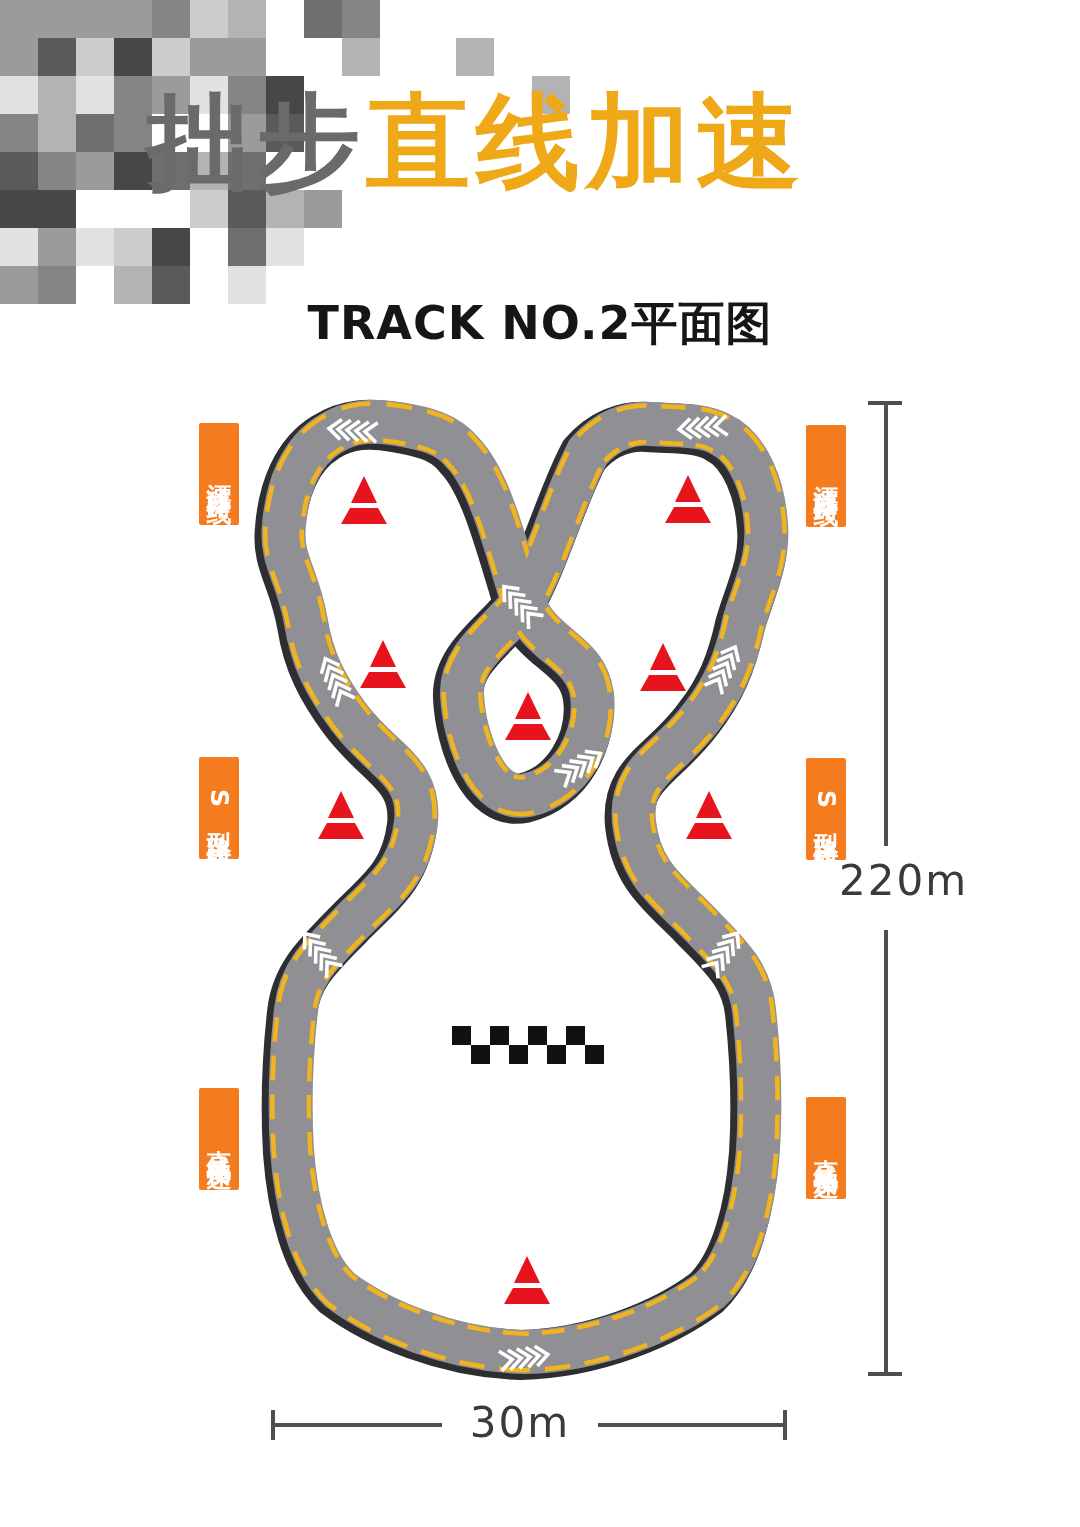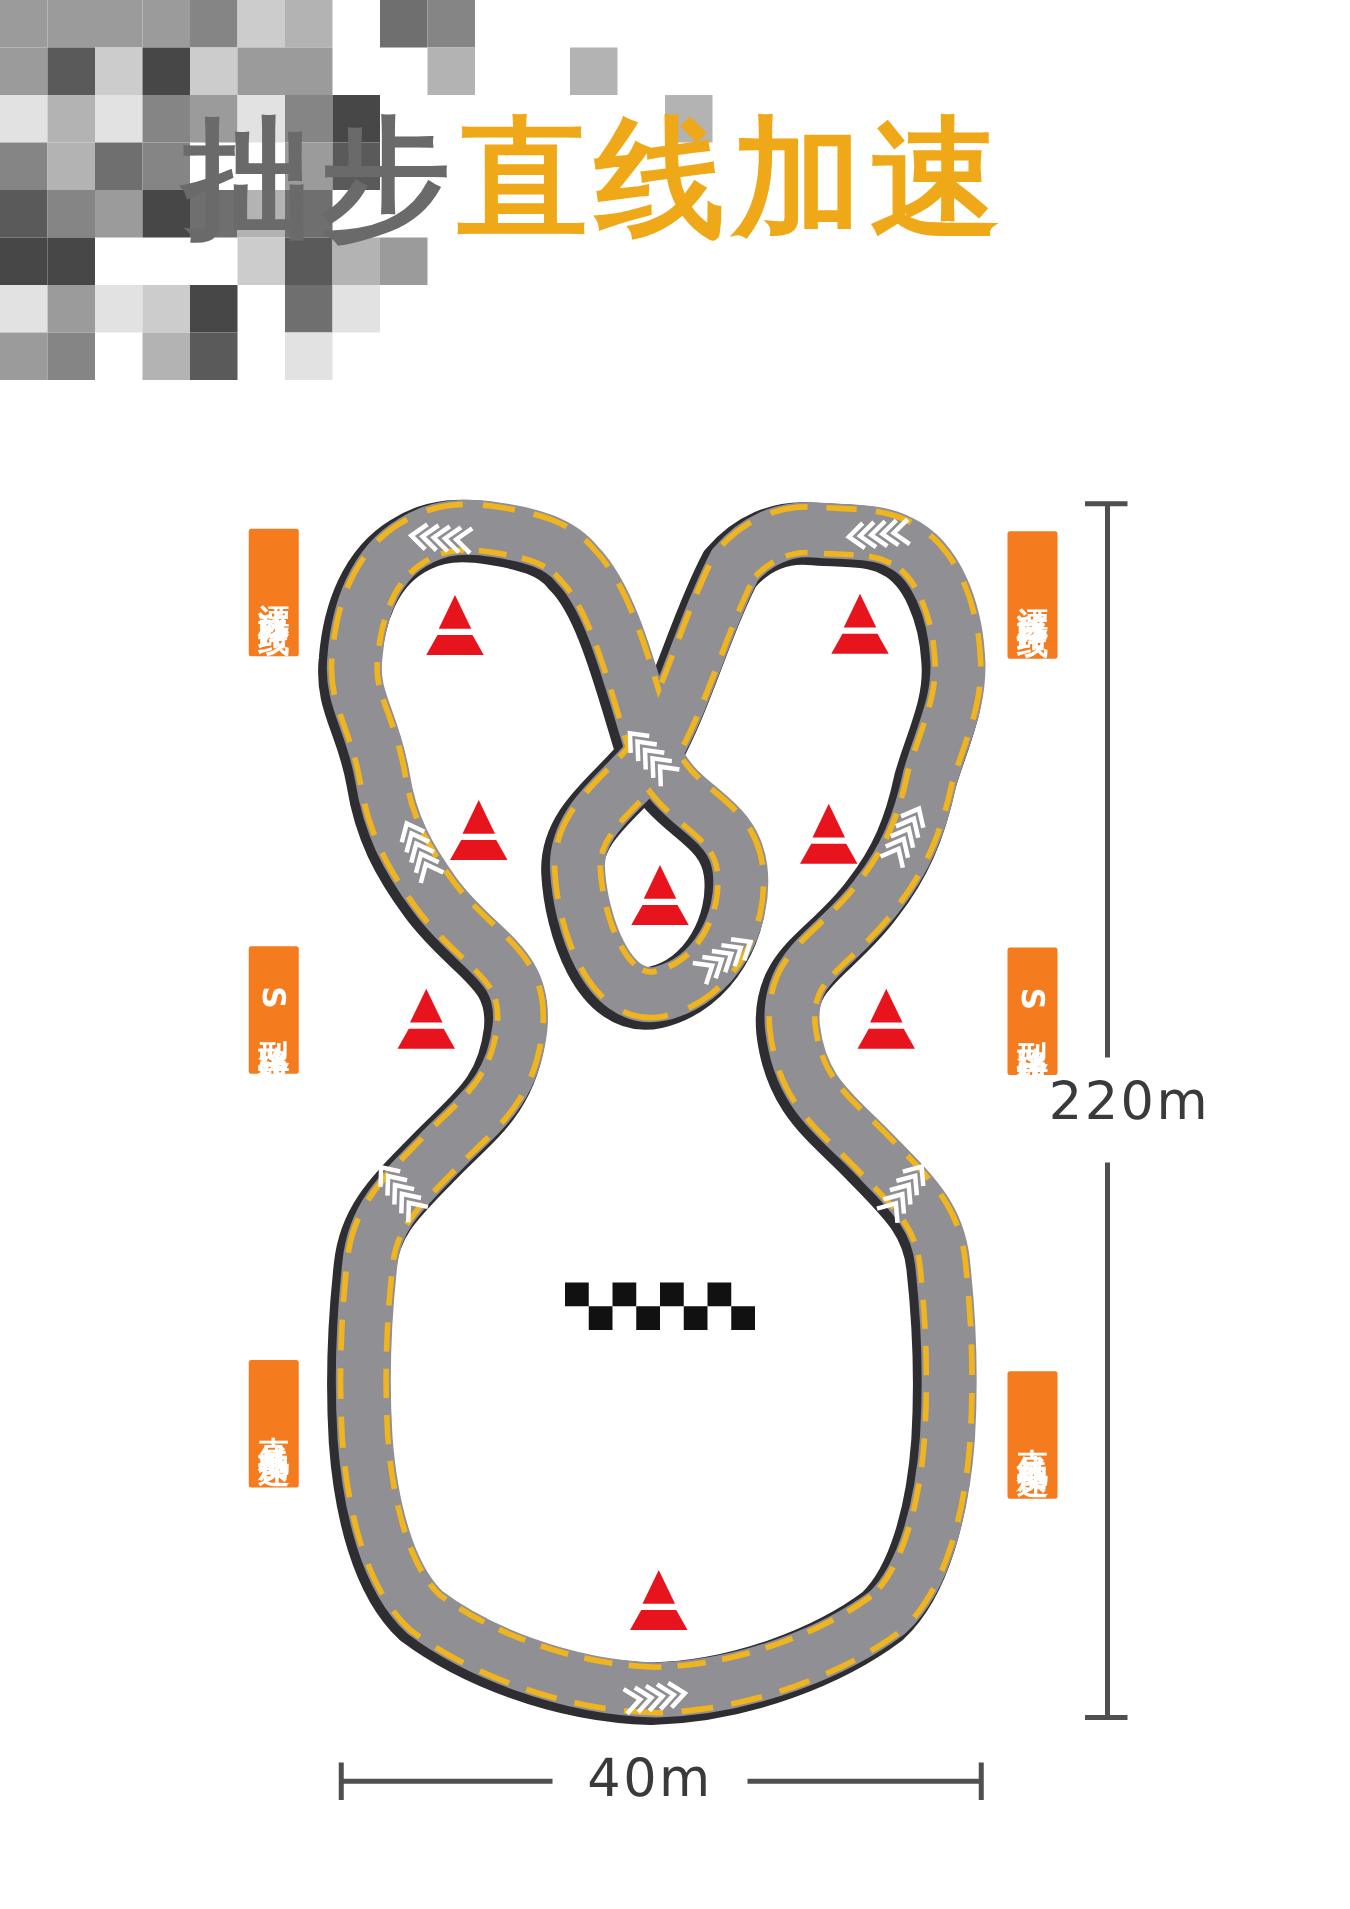--- a/index.html
+++ b/index.html
@@ -98,20 +98,21 @@
       <div class="mcell" style="left: 38px; top: 266px; background: rgb(133, 133, 133);"></div>
       <div class="mcell" style="left: 114px; top: 266px; background: rgb(179, 179, 179);"></div>
       <div class="mcell" style="left: 152px; top: 266px; background: rgb(90, 90, 90);"></div>
       <div class="mcell" style="left: 228px; top: 266px; background: rgb(226, 226, 226);"></div>
     </div>
 
   <div id="title">
     <span class="t-gray">拙步</span><span class="t-accent">直线加速</span>
   </div>
 
+  <div id="subtitle">TRACK NO.2平面图</div>
 
   <svg id="tracksvg" width="1080" height="1527" viewBox="0 0 1080 1527">
     <g>
       <path id="p-casing" fill="none" stroke="#2d2d32" stroke-width="50" transform="translate(-4,3)" d="M 525,1352 C 450,1350 380,1320 340,1290 C 310,1262 296,1205 292,1150 C 289,1100 291,1055 296,1010 C 300,972 322,953 352,922 C 382,891 410,874 416,822 C 421,770 382,762 348,716 C 326,686 312,660 306,622 C 298,575 280,560 284,525 C 287,488 300,452 330,434 C 352,420 375,420 398,424 C 424,428 448,434 462,452 C 490,480 505,545 523,602 C 541,648 586,650 592,695 C 597,737 572,785 528,795 C 486,804 464,737 462,695 C 460,655 501,632 523,602 C 548,560 565,495 588,452 C 605,432 628,422 652,424 C 678,426 702,424 720,434 C 750,448 764,490 766,525 C 769,560 754,588 744,622 C 736,660 724,688 702,716 C 668,762 629,770 634,822 C 640,874 668,891 698,922 C 728,953 750,972 754,1010 C 759,1055 761,1100 758,1150 C 754,1205 740,1262 710,1290 C 670,1320 600,1350 525,1352 Z"></path>
       <path id="p-road" fill="none" stroke="#909094" stroke-width="44" d="M 525,1352 C 450,1350 380,1320 340,1290 C 310,1262 296,1205 292,1150 C 289,1100 291,1055 296,1010 C 300,972 322,953 352,922 C 382,891 410,874 416,822 C 421,770 382,762 348,716 C 326,686 312,660 306,622 C 298,575 280,560 284,525 C 287,488 300,452 330,434 C 352,420 375,420 398,424 C 424,428 448,434 462,452 C 490,480 505,545 523,602 C 541,648 586,650 592,695 C 597,737 572,785 528,795 C 486,804 464,737 462,695 C 460,655 501,632 523,602 C 548,560 565,495 588,452 C 605,432 628,422 652,424 C 678,426 702,424 720,434 C 750,448 764,490 766,525 C 769,560 754,588 744,622 C 736,660 724,688 702,716 C 668,762 629,770 634,822 C 640,874 668,891 698,922 C 728,953 750,972 754,1010 C 759,1055 761,1100 758,1150 C 754,1205 740,1262 710,1290 C 670,1320 600,1350 525,1352 Z"></path>
       <path id="p-dash" fill="none" stroke="#f0b41f" stroke-width="41" stroke-dasharray="24 14" d="M 525,1352 C 450,1350 380,1320 340,1290 C 310,1262 296,1205 292,1150 C 289,1100 291,1055 296,1010 C 300,972 322,953 352,922 C 382,891 410,874 416,822 C 421,770 382,762 348,716 C 326,686 312,660 306,622 C 298,575 280,560 284,525 C 287,488 300,452 330,434 C 352,420 375,420 398,424 C 424,428 448,434 462,452 C 490,480 505,545 523,602 C 541,648 586,650 592,695 C 597,737 572,785 528,795 C 486,804 464,737 462,695 C 460,655 501,632 523,602 C 548,560 565,495 588,452 C 605,432 628,422 652,424 C 678,426 702,424 720,434 C 750,448 764,490 766,525 C 769,560 754,588 744,622 C 736,660 724,688 702,716 C 668,762 629,770 634,822 C 640,874 668,891 698,922 C 728,953 750,972 754,1010 C 759,1055 761,1100 758,1150 C 754,1205 740,1262 710,1290 C 670,1320 600,1350 525,1352 Z"></path>
       <path id="p-inner" fill="none" stroke="#909094" stroke-width="32" d="M 525,1352 C 450,1350 380,1320 340,1290 C 310,1262 296,1205 292,1150 C 289,1100 291,1055 296,1010 C 300,972 322,953 352,922 C 382,891 410,874 416,822 C 421,770 382,762 348,716 C 326,686 312,660 306,622 C 298,575 280,560 284,525 C 287,488 300,452 330,434 C 352,420 375,420 398,424 C 424,428 448,434 462,452 C 490,480 505,545 523,602 C 541,648 586,650 592,695 C 597,737 572,785 528,795 C 486,804 464,737 462,695 C 460,655 501,632 523,602 C 548,560 565,495 588,452 C 605,432 628,422 652,424 C 678,426 702,424 720,434 C 750,448 764,490 766,525 C 769,560 754,588 744,622 C 736,660 724,688 702,716 C 668,762 629,770 634,822 C 640,874 668,891 698,922 C 728,953 750,972 754,1010 C 759,1055 761,1100 758,1150 C 754,1205 740,1262 710,1290 C 670,1320 600,1350 525,1352 Z"></path>
     </g>
     <g id="g-arrows">
         <g transform="translate(347,430) rotate(185)">
@@ -232,17 +233,17 @@
   <div class="rlabel pos-r3">直线加速</div>
 
   <div class="dim" style="left:868px;top:401px;width:34px;height:4px;"></div>
   <div class="dim" style="left:884px;top:403px;width:4px;height:443px;"></div>
   <div id="dimh-text">220m</div>
   <div class="dim" style="left:884px;top:930px;width:4px;height:444px;"></div>
   <div class="dim" style="left:868px;top:1372px;width:34px;height:4px;"></div>
 
   <div class="dim" style="left:271px;top:1410px;width:4px;height:30px;"></div>
   <div class="dim" style="left:273px;top:1423px;width:169px;height:4px;"></div>
-  <div id="dimw-text">40m</div>
+  <div id="dimw-text">30m</div>
   <div class="dim" style="left:598px;top:1423px;width:187px;height:4px;"></div>
   <div class="dim" style="left:783px;top:1410px;width:4px;height:30px;"></div>
 
 </div>
 
 </body></html>

